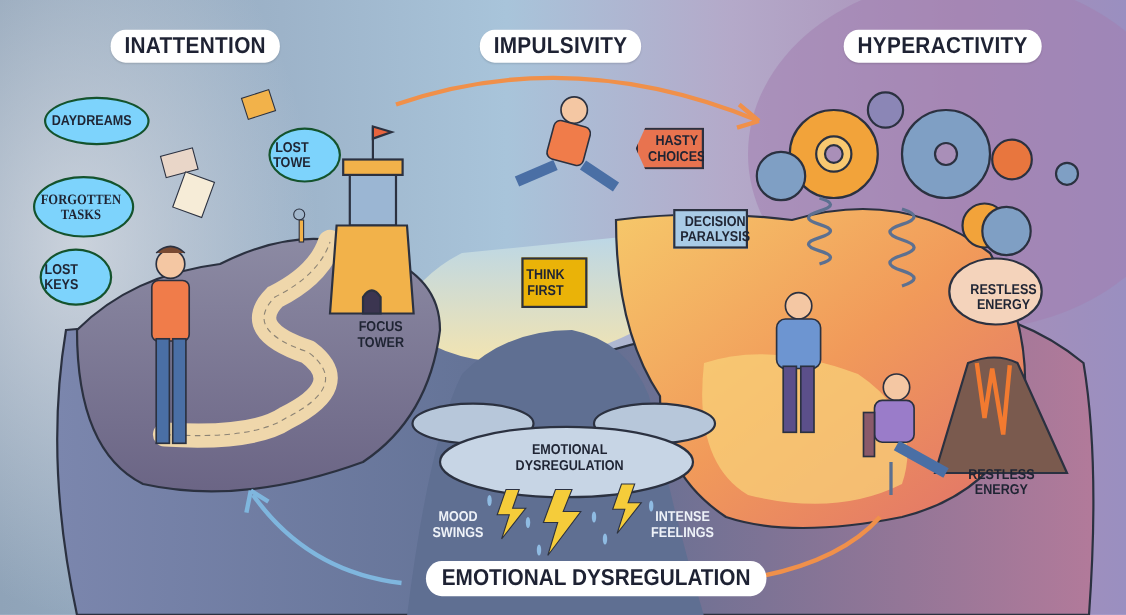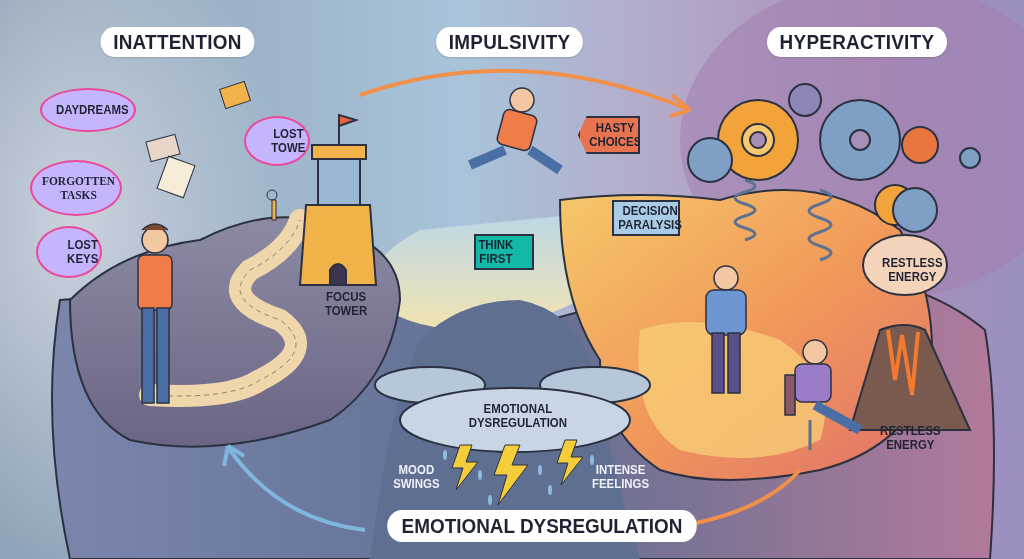--- a/index.html
+++ b/index.html
@@ -30,24 +30,24 @@
     font-weight: 700;
     font-size: 13px;
     line-height: 14px;
     color: #1f2433;
     white-space: pre-line;
     transform: scaleX(0.88);
   }
   .label.light { color: #eef2f8; }
   .cloud-bubble {
     position: absolute;
-    background: #c4b5fd;
-    border: 2px solid #ec4899;
+    background: #7dd3fc;
+    border: 2px solid #14532d;
     border-radius: 50%;
-    display: flex; align-items: center; justify-content: flex-end;
+    display: flex; align-items: center; justify-content: flex-start;
   }
   .cloud-bubble .label { position: static; }
   .sign {
     position: absolute;
     border: 2px solid #2b3140;
     display: flex; align-items: center; 
   }
   .sign .label { position: static; }
   .footer-pill {
     position: absolute;
@@ -231,25 +231,25 @@
     <div class="label">LOST
 TOWE</div>
   </div>
   <div class="label" style="left:322px; top:290px;">FOCUS
 TOWER</div>
 
   <div class="sign" style="left:578px; top:116px; width:62px; height:38px; background:#e8734f; clip-path: polygon(14% 0,100% 0,100% 100%,14% 100%,0 50%);">
     <div class="label" style="padding-left:6px;">HASTY
 CHOICES</div>
   </div>
-  <div class="sign" style="left:612px; top:200px; width:68px; height:36px; background:#a9cbe6;">
+  <div class="sign" style="left:612px; top:190px; width:68px; height:36px; background:#a9cbe6;">
     <div class="label">DECISION
 PARALYSIS</div>
   </div>
-  <div class="sign" style="left:474px; top:234px; width:60px; height:36px; background:#14b8a6;">
+  <div class="sign" style="left:474px; top:234px; width:60px; height:46px; background:#eab308;">
     <div class="label">THINK
 FIRST</div>
   </div>
 
   <div class="label" style="left:878px; top:256px;">RESTLESS
 ENERGY</div>
   <div class="label" style="left:876px; top:424px;">RESTLESS
 ENERGY</div>
 
   <div class="label" style="left:462px; top:402px;">EMOTIONAL

